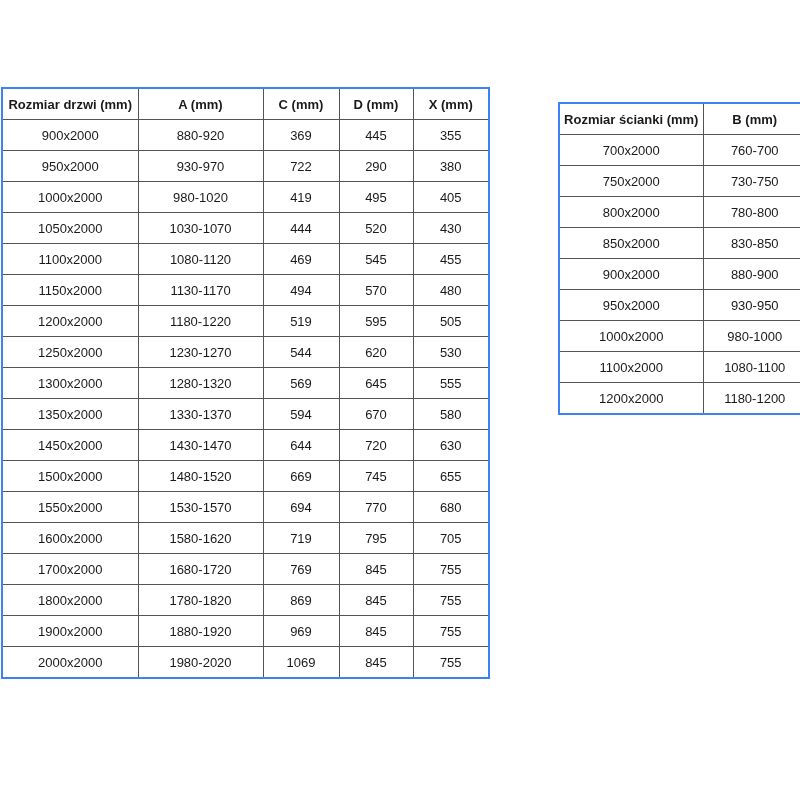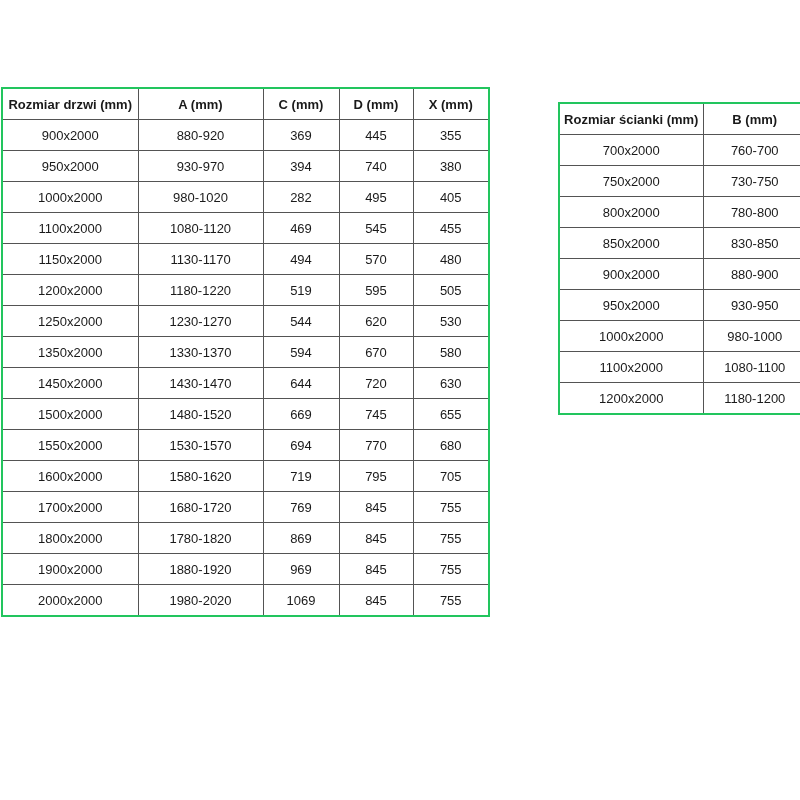--- a/index.html
+++ b/index.html
@@ -14,21 +14,21 @@
     background: #ffffff;
     font-family: "Liberation Sans", sans-serif;
     color: #1a1a1a;
     overflow: hidden;
   }
   table.tbl {
     position: absolute;
     border-collapse: collapse;
     table-layout: fixed;
     background: #ffffff;
-    border: 2px solid #22c55e;
+    border: 2px solid #3b82f6;
     font-size: 13px;
     color: #1a1a1a;
   }
   table.tbl th, table.tbl td {
     border: 1px solid #545454;
     height: 30px;
     padding: 0 2px;
     text-align: center;
     vertical-align: middle;
     white-space: nowrap;
@@ -77,30 +77,37 @@
         <tr>
           <td>900x2000</td>
           <td>880-920</td>
           <td>369</td>
           <td>445</td>
           <td>355</td>
         </tr>
         <tr>
           <td>950x2000</td>
           <td>930-970</td>
-          <td>394</td>
-          <td>740</td>
+          <td>722</td>
+          <td>290</td>
           <td>380</td>
         </tr>
         <tr>
           <td>1000x2000</td>
           <td>980-1020</td>
-          <td>282</td>
+          <td>419</td>
           <td>495</td>
           <td>405</td>
+        </tr>
+        <tr>
+          <td>1050x2000</td>
+          <td>1030-1070</td>
+          <td>444</td>
+          <td>520</td>
+          <td>430</td>
         </tr>
         <tr>
           <td>1100x2000</td>
           <td>1080-1120</td>
           <td>469</td>
           <td>545</td>
           <td>455</td>
         </tr>
         <tr>
           <td>1150x2000</td>
@@ -115,20 +122,27 @@
           <td>519</td>
           <td>595</td>
           <td>505</td>
         </tr>
         <tr>
           <td>1250x2000</td>
           <td>1230-1270</td>
           <td>544</td>
           <td>620</td>
           <td>530</td>
+        </tr>
+        <tr>
+          <td>1300x2000</td>
+          <td>1280-1320</td>
+          <td>569</td>
+          <td>645</td>
+          <td>555</td>
         </tr>
         <tr>
           <td>1350x2000</td>
           <td>1330-1370</td>
           <td>594</td>
           <td>670</td>
           <td>580</td>
         </tr>
         <tr>
           <td>1450x2000</td>

